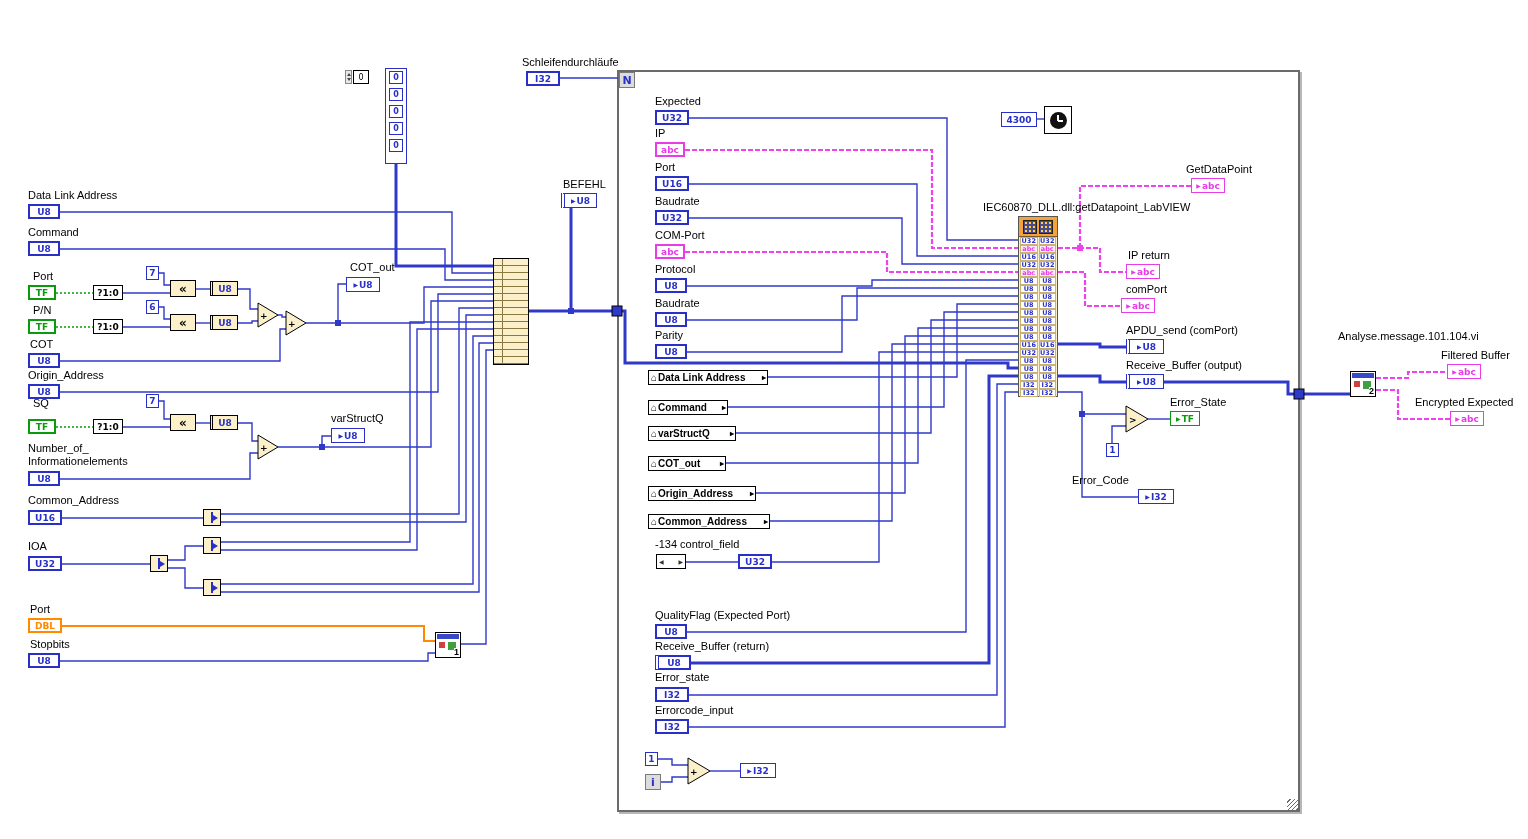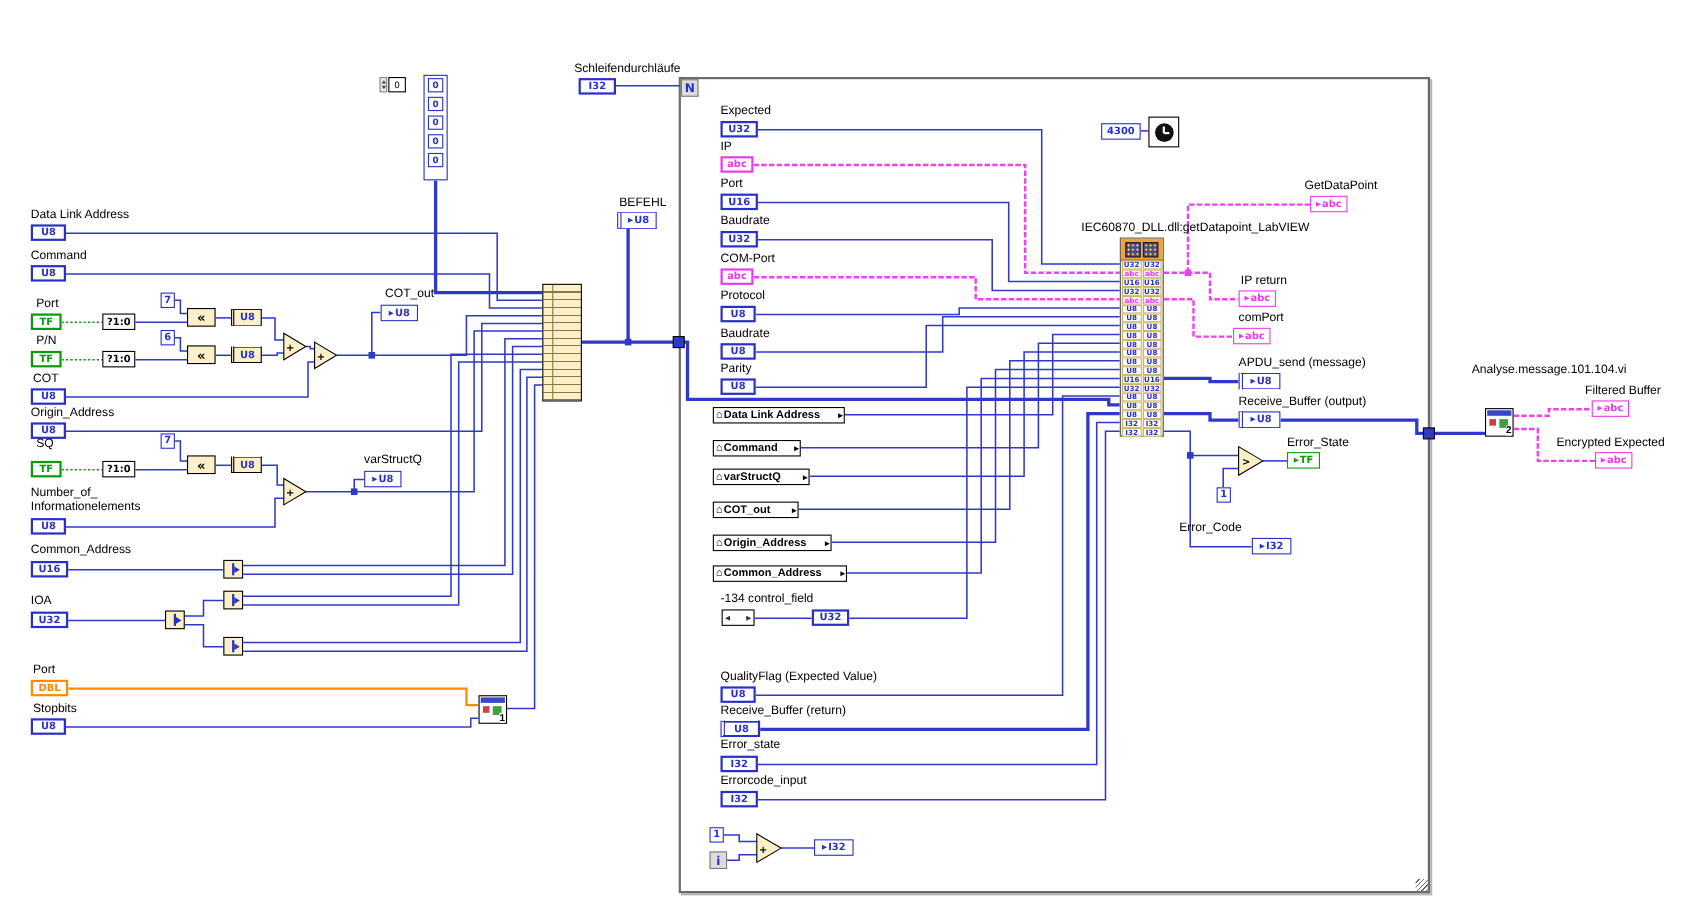--- a/index.html
+++ b/index.html
@@ -297,21 +297,21 @@
     </div>
   <div class="localvar" style="left:648px;top:514px;width:122px">
       <span class="house"></span>
       <span>Common_Address</span>
     </div>
 
   <div class="lbl" style="left:655px;top:538px">-134 control_field</div>
   <div class="selnode"></div>
   <div class="term t-int ctl" style="left:738px;top:554px;width:34px">U32</div>
 
-  <div class="lbl" style="left:655px;top:609px">QualityFlag (Expected Value)</div>
+  <div class="lbl" style="left:655px;top:609px">QualityFlag (Expected Port)</div>
   <div class="term t-int ctl" style="left:655px;top:624px;width:32px">U8</div>
   <div class="lbl" style="left:655px;top:640px">Receive_Buffer (return)</div>
   <div class="term t-int t-arr ctl" style="left:655px;top:655px;width:36px">U8</div>
   <div class="lbl" style="left:655px;top:671px">Error_state</div>
   <div class="term t-int ctl" style="left:655px;top:687px;width:34px">I32</div>
   <div class="lbl" style="left:655px;top:704px">Errorcode_input</div>
   <div class="term t-int ctl" style="left:655px;top:719px;width:34px">I32</div>
 
   <div class="cst" style="left:1001px;top:112px;width:36px;height:15px">4300</div>
   <div class="clock">
@@ -407,21 +407,21 @@
         </div>
       </div>
   </div>
 
   <div class="lbl" style="left:1186px;top:163px">GetDataPoint</div>
   <div class="term t-str ind" style="left:1191px;top:178px;width:34px">abc</div>
   <div class="lbl" style="left:1128px;top:249px">IP return</div>
   <div class="term t-str ind" style="left:1126px;top:264px;width:34px">abc</div>
   <div class="lbl" style="left:1126px;top:283px">comPort</div>
   <div class="term t-str ind" style="left:1121px;top:298px;width:34px">abc</div>
-  <div class="lbl" style="left:1126px;top:324px">APDU_send (message)</div>
+  <div class="lbl" style="left:1126px;top:324px">APDU_send (comPort)</div>
   <div class="term t-int t-arr ind" style="left:1126px;top:339px;width:38px">U8</div>
   <div class="lbl" style="left:1126px;top:359px">Receive_Buffer (output)</div>
   <div class="term t-int t-arr ind" style="left:1126px;top:374px;width:38px">U8</div>
   <div class="lbl" style="left:1170px;top:396px">Error_State</div>
   <div class="term t-bool ind" style="left:1170px;top:411px;width:30px">TF</div>
   <div class="cst" style="left:1106px;top:443px;width:13px;height:14px">1</div>
   <div class="lbl" style="left:1072px;top:474px">Error_Code</div>
   <div class="term t-int ind" style="left:1138px;top:489px;width:36px">I32</div>
 
   <div class="cst" style="left:645px;top:752px;width:13px;height:14px">1</div>

